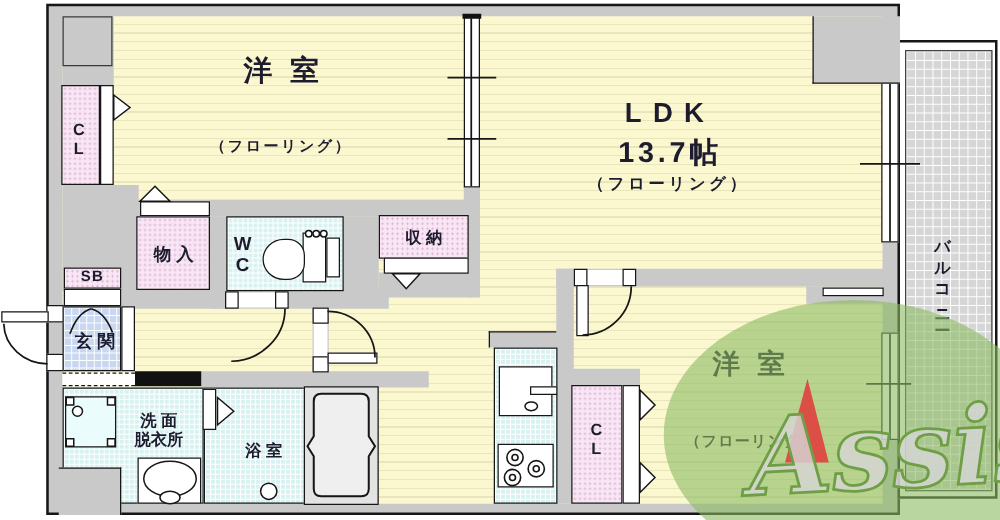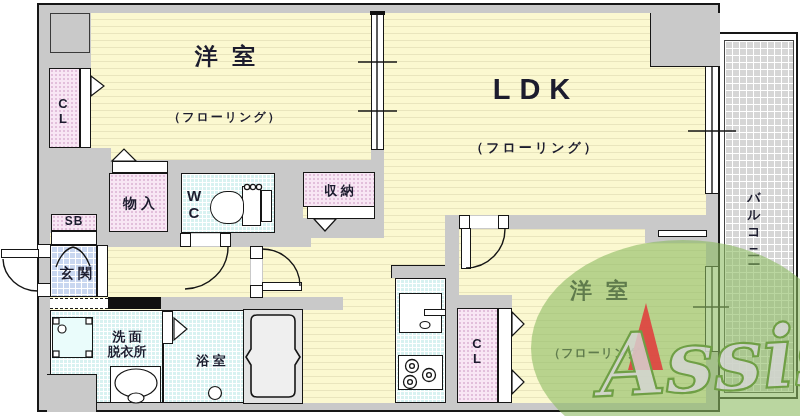--- a/index.html
+++ b/index.html
@@ -153,21 +153,22 @@
       <circle cx="429" cy="375" r="6.5"></circle>
         <circle cx="429" cy="375" r="2.4"></circle>
       <circle cx="410" cy="382" r="6.5"></circle>
         <circle cx="410" cy="382" r="2.4"></circle>
     </g>
   </svg>
 
   <div class="lbl c" style="left:227px;top:56px;font-size:23px;letter-spacing:4px;">洋 室</div>
   <div class="lbl c" style="left:225px;top:118px;font-size:12px;letter-spacing:2px;">（フローリング）</div>
 
-  <div class="lbl c" style="left:536px;top:90px;font-size:29px;letter-spacing:9px;">LDK</div>
+  <div class="lbl c" style="left:536px;top:90px;font-size:22px;letter-spacing:9px;">LDK</div>
+  <div class="lbl c" style="left:536px;top:122px;font-size:23px;letter-spacing:3px;">13.7帖</div>
   <div class="lbl c" style="left:535px;top:148px;font-size:13px;letter-spacing:3px;">（フローリング）</div>
 
   <div class="lbl c" style="left:601px;top:291px;font-size:22px;letter-spacing:4px;">洋 室</div>
   <div class="lbl c" style="left:601px;top:354px;font-size:12px;letter-spacing:1px;">（フローリング）</div>
 
   <div class="lbl c" style="left:63px;top:112px;font-size:13px;">
     <span>C</span><br>
     <span>L</span>
   </div>
   <div class="lbl c" style="left:477px;top:352px;font-size:13px;">

